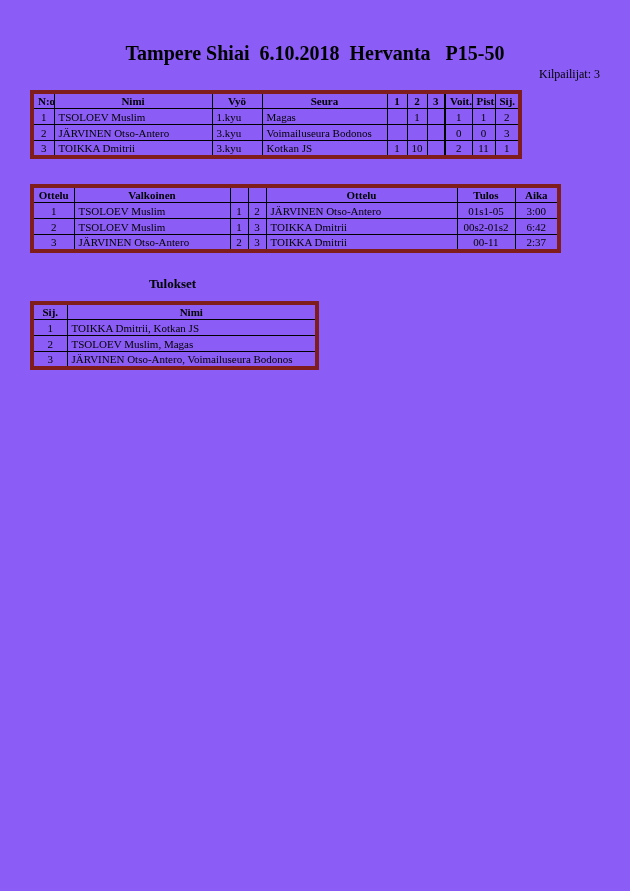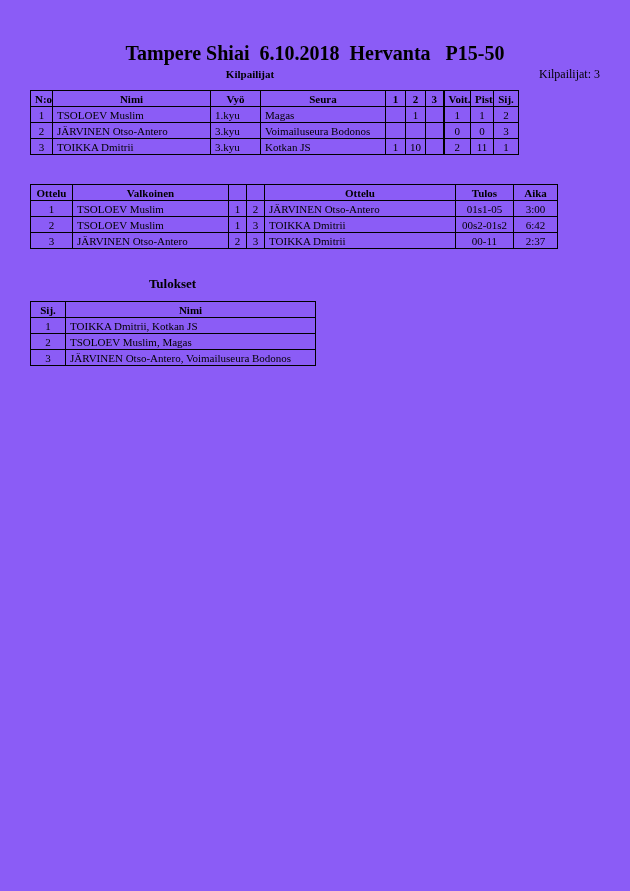--- a/index.html
+++ b/index.html
@@ -37,21 +37,21 @@
   }
   .h-competitors { top: 68px; left: 30px; width: 440px; }
   .h-matches     { top: 176px; left: 30px; width: 527px; }
   .h-results     { top: 276px; left: 30px; width: 285px; font-size: 13px; }
 
   table.tbl {
     position: absolute;
     border-collapse: collapse;
     table-layout: fixed;
     font-size: 11px;
-    border: 1px solid #7f1d1d;
+    border: 4px solid #7f1d1d;
   }
   .tbl-competitors { top: 90px;  left: 30px; width: 488px; }
   .tbl-matches     { top: 184px; left: 30px; width: 527px; }
   .tbl-results     { top: 301px; left: 30px; width: 285px; }
 
   table.tbl th, table.tbl td {
     border: 1px solid #000;
     padding: 1px 4px;
     height: 16px;
     overflow: hidden;
@@ -64,21 +64,20 @@
   table.tbl .b2l { border-left: 2px solid #000; }
 </style>
 </head>
 <body>
 
 <div class="page">
 
   <div class="doc-title">Tampere Shiai  6.10.2018  Hervanta   P15-50</div>
   <div class="count-label">Kilpailijat: 3</div>
 
-  <div class="sec-heading h-competitors">Kilpailijat</div>
 
   <table class="tbl tbl-competitors">
     <colgroup>
       <col style="width:22px">
         <col style="width:158px">
         <col style="width:50px">
         <col style="width:125px">
       <col style="width:20px">
         <col style="width:20px">
         <col style="width:18px">

